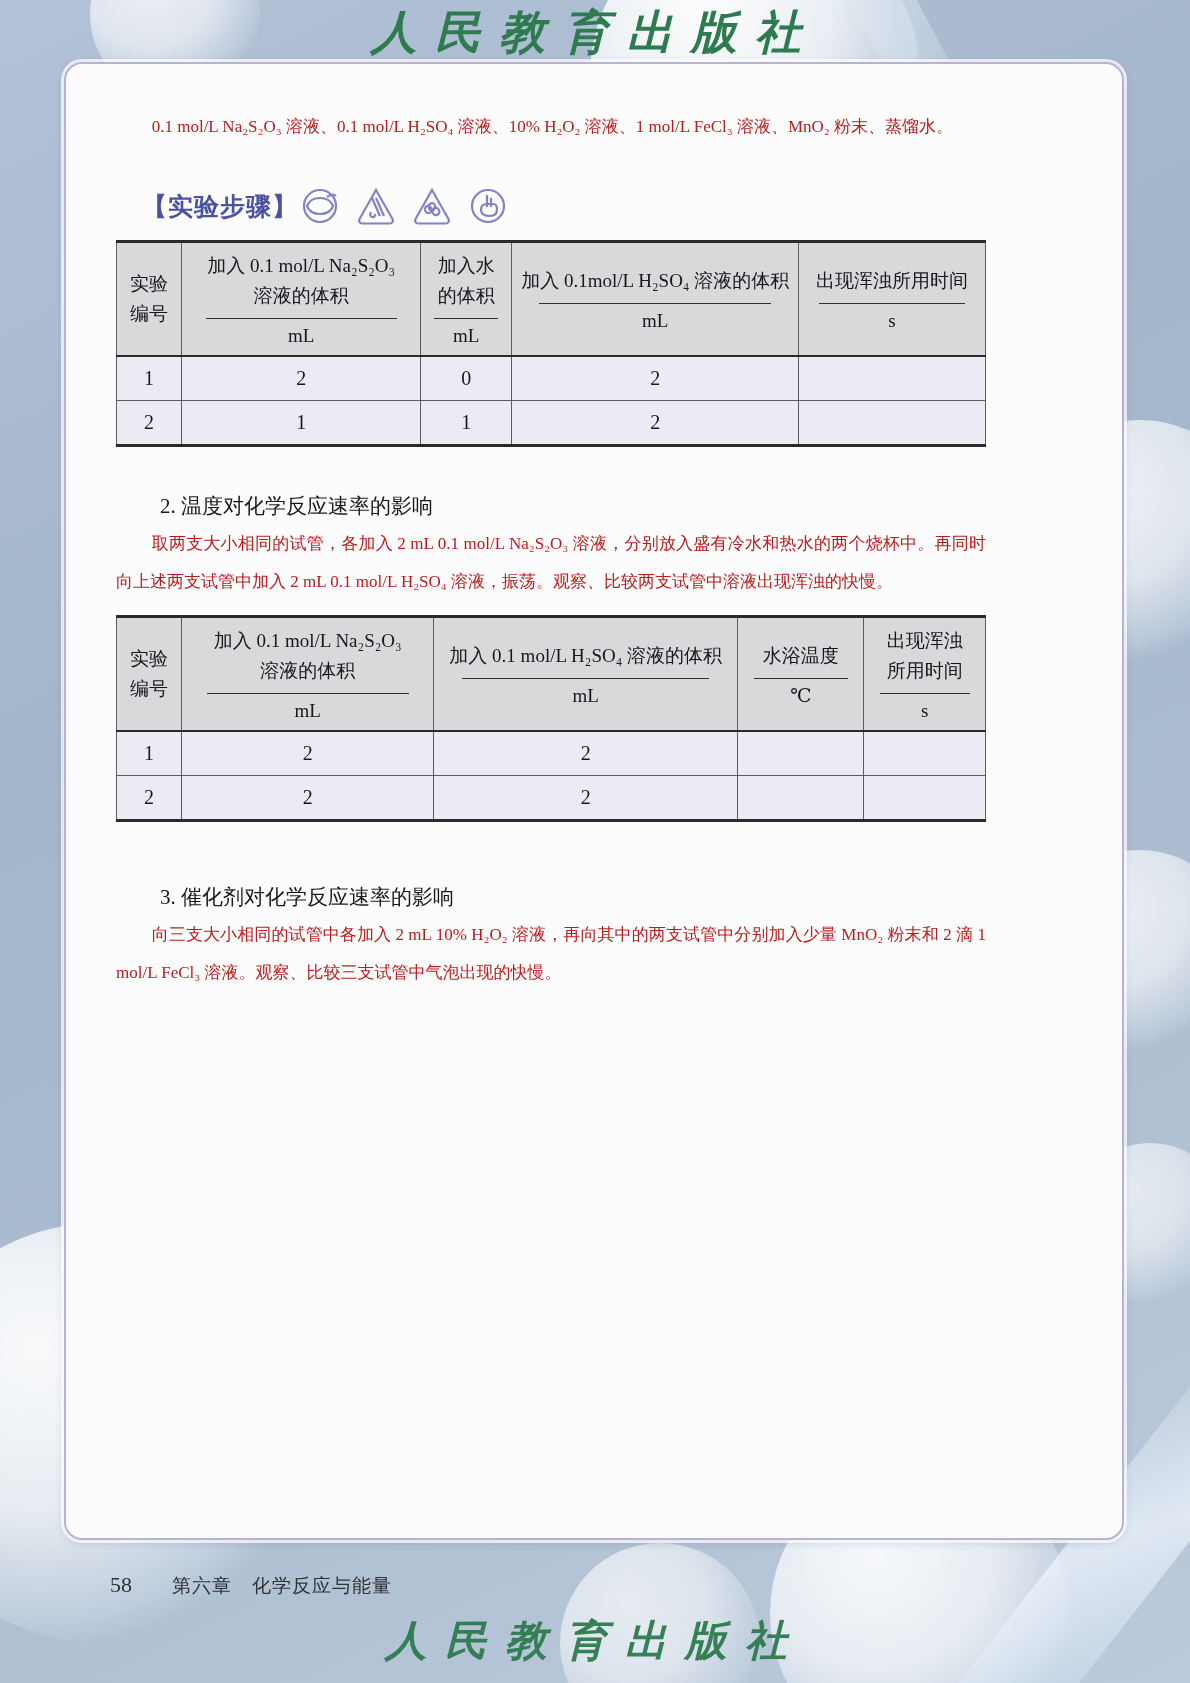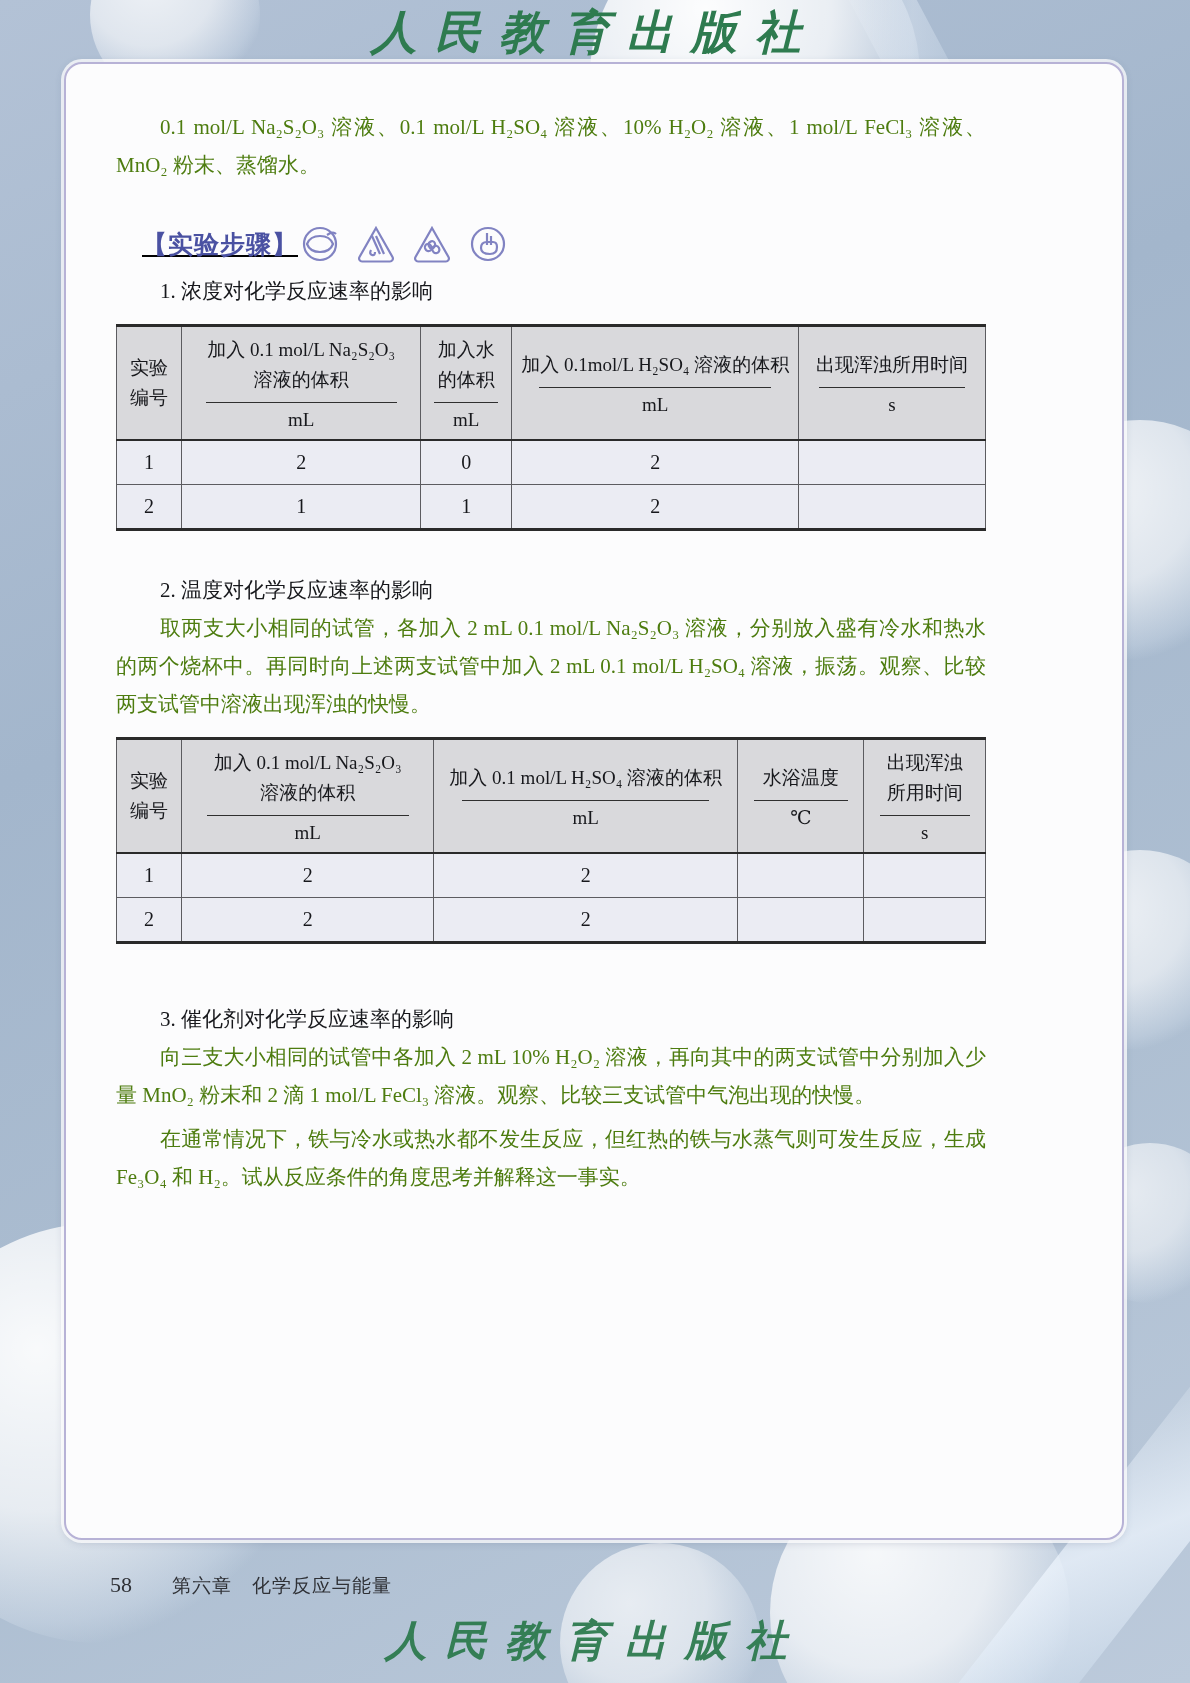--- a/index.html
+++ b/index.html
@@ -36,25 +36,25 @@
   .wm-bottom { bottom:14px; font-size:42px; opacity:.95; }
   
   .card {
     position:absolute; left:64px; top:62px; width:1060px; height:1478px;
     background:#fcfcfd; border:2px solid #b7b2d6; border-radius:18px; z-index:2;
     box-shadow:0 0 0 3px rgba(255,255,255,.75), 0 2px 8px rgba(60,70,110,.25);
   }
   .content { padding:44px 136px 0 50px; }
   
   .body-p {
-    margin:0; font-size:21px; line-height:38px; color:#4d7c0f;
+    margin:0; font-size:17px; line-height:38px; color:#b91c1c;
     text-align:justify; text-indent:2.1em;
   }
   .item-title { margin:0; font-size:21px; line-height:38px; color:#17181c; text-indent:2.1em; }
-  .sec-heading-row { display:flex; align-items:center; gap:2px; margin:40px 0 8px 26px;text-decoration:underline; }
+  .sec-heading-row { display:flex; align-items:center; gap:2px; margin:40px 0 8px 26px; }
   .sec-heading {
     font-family:"Liberation Sans","DejaVu Sans",sans-serif; font-weight:bold;
     font-size:25px; color:#4a51a2; letter-spacing:1px;
   }
   .icon-row { display:flex; gap:16px; align-items:center; }
   .icon-row svg { display:block; }
   
   table.exp { border-collapse:collapse; width:100%; margin-top:14px;
     border-top:3px solid #2a2a2a; border-bottom:3px solid #2a2a2a;border-radius:9px; }
   table.exp th, table.exp td { border:1px solid #5c5c60; }
@@ -131,21 +131,20 @@
           <svg width="40" height="40" viewBox="0 0 40 40" fill="none" stroke="#8183c2" stroke-width="2.2">
             <circle cx="20" cy="20" r="16"></circle>
             <path d="M19,9 v12"></path>
             <path d="M23,12 v9"></path>
             <path d="M13,24 q0,-6 6,-6 h6 q4,0 4,5 q0,7 -7,7 q-9,0 -9,-6 z"></path>
           </svg>
         </span>
       </span>
     </div>
 
-    <p class="item-title">1. 浓度对化学反应速率的影响</p>
 
     <table class="exp">
       <colgroup>
         <col style="width:7.5%">
           <col style="width:27.5%">
           <col style="width:10.5%">
           <col style="width:33%">
           <col style="width:21.5%">
       </colgroup>
       <thead>
@@ -249,21 +248,20 @@
       </tbody>
     </table>
 
     <div class="gap-after-t2"></div>
 
     <p class="item-title">3. 催化剂对化学反应速率的影响</p>
     <p class="body-p">向三支大小相同的试管中各加入 2 mL 10% H₂O₂ 溶液，再向其中的两支试管中分别加入少量 MnO₂ 粉末和 2 滴 1 mol/L FeCl₃ 溶液。观察、比较三支试管中气泡出现的快慢。</p>
 
     <div class="gap-before-disc"></div>
 
-    <p class="body-p disc-body">在通常情况下，铁与冷水或热水都不发生反应，但红热的铁与水蒸气则可发生反应，生成 Fe₃O₄ 和 H₂。试从反应条件的角度思考并解释这一事实。</p>
 
   </div>
 </div>
 
 <div class="footer">
   <span class="pagenum">58</span>
   <span class="chapter">第六章　化学反应与能量</span>
 </div>
 
 <div class="watermark wm-bottom">人民教育出版社</div>

